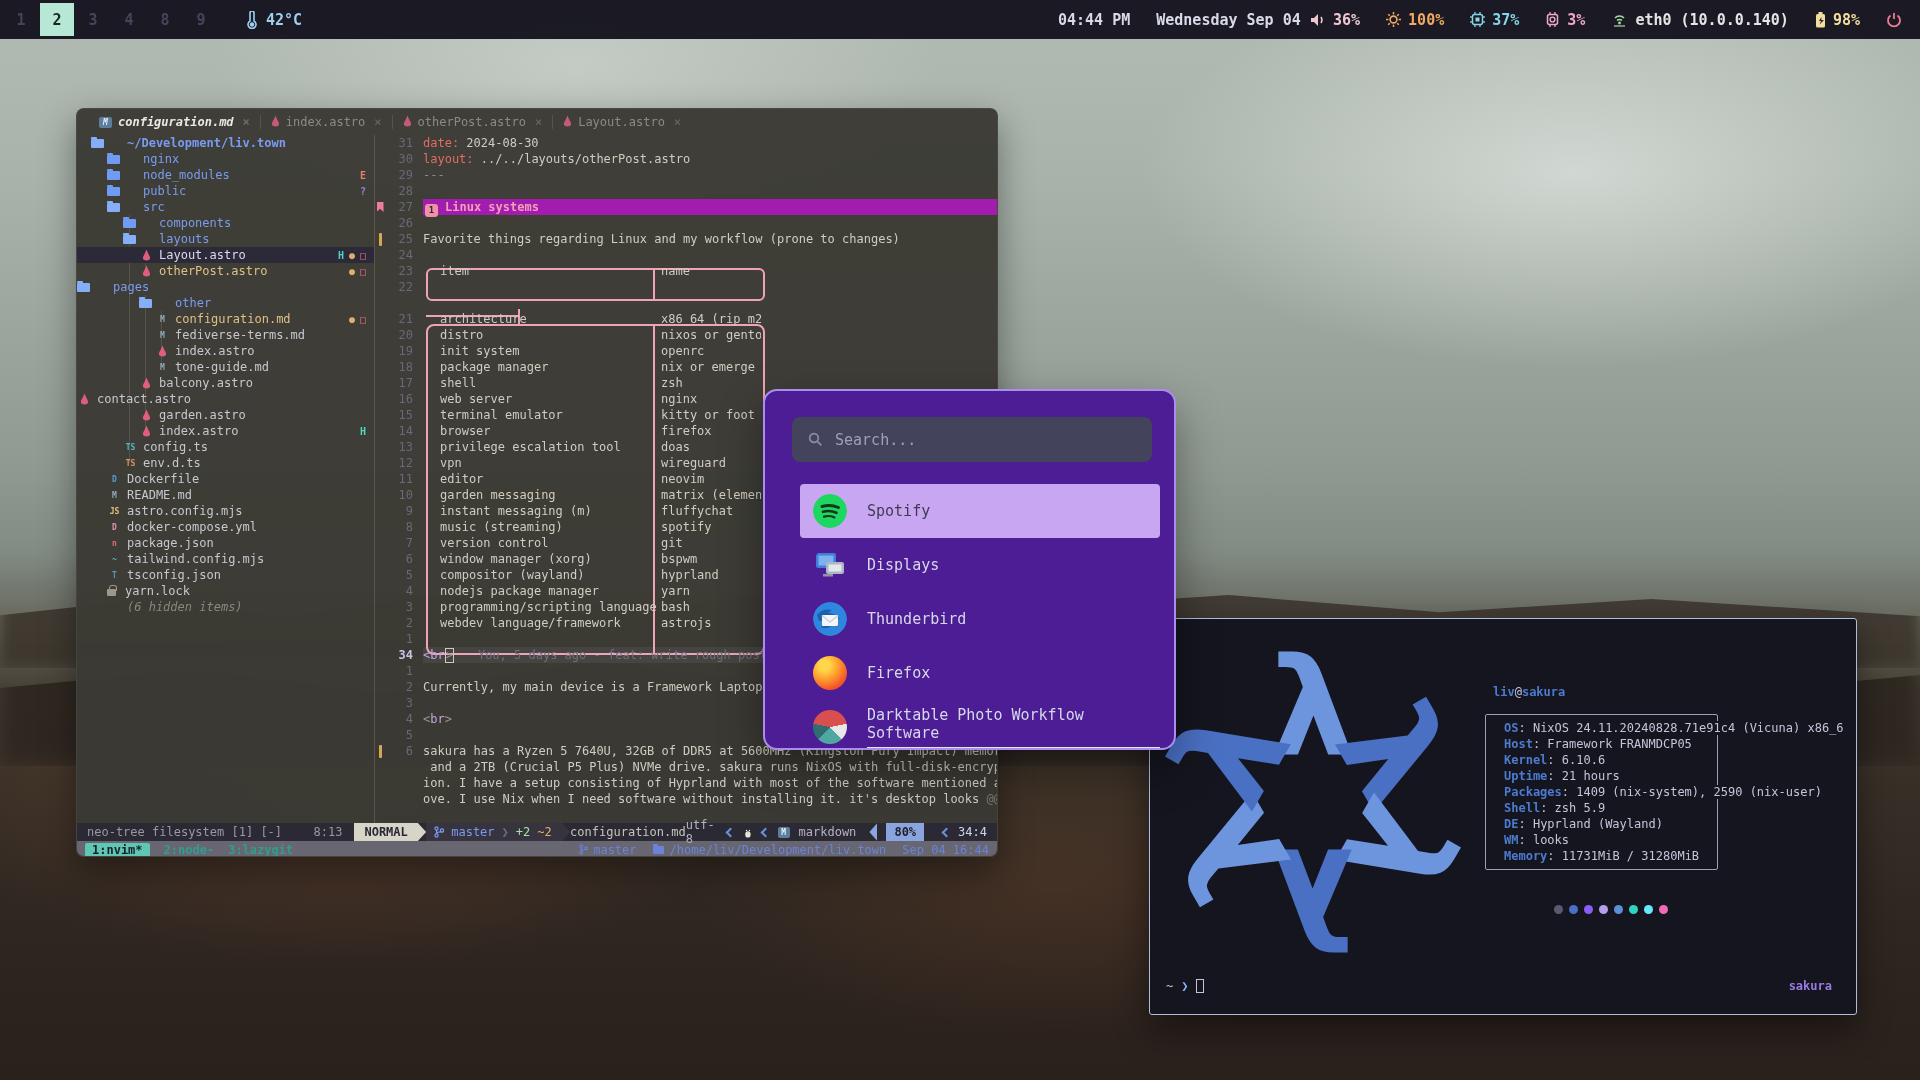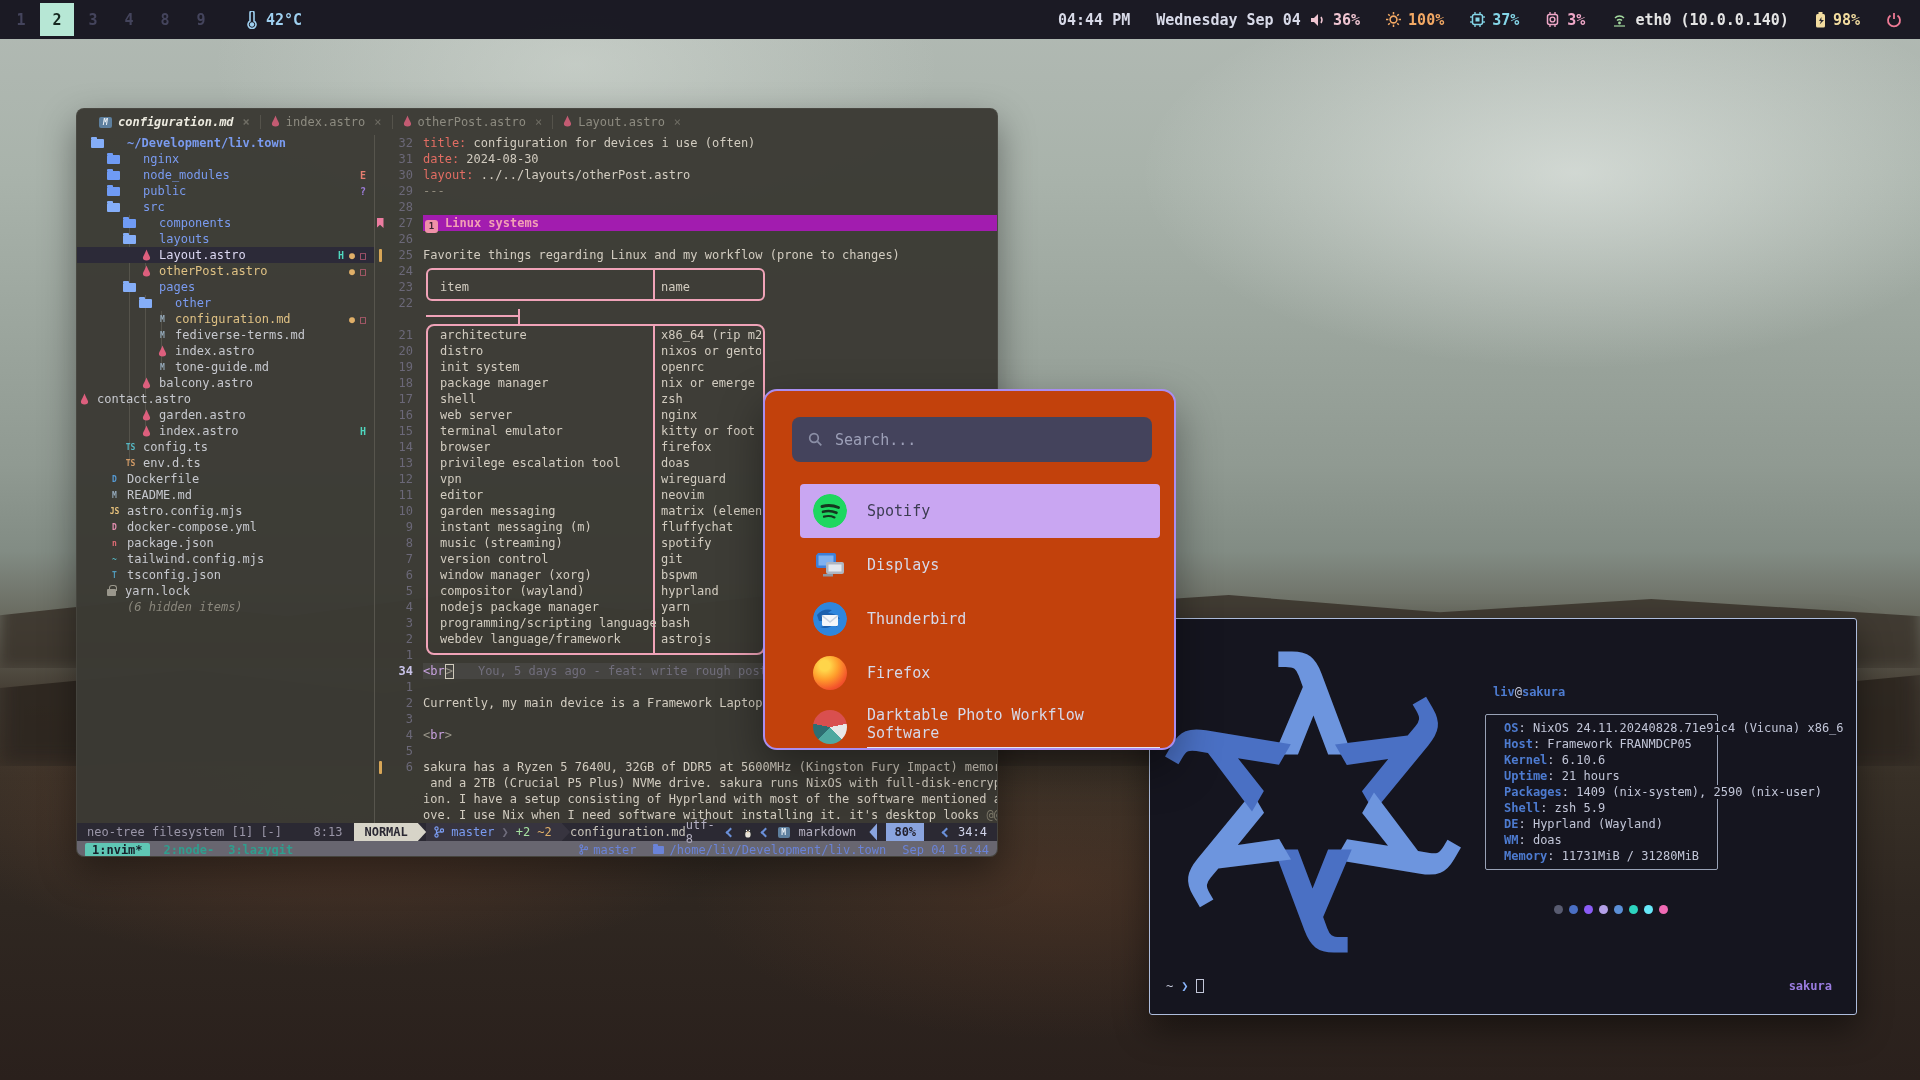--- a/index.html
+++ b/index.html
@@ -120,21 +120,21 @@
   
   .tmuxbar { position:absolute; left:0; top:732px; width:922px; height:17px; background:rgba(146,144,168,.52);
     display:flex; align-items:center; font-weight:bold; color:#2f9e8e; }
   .tw { margin-left:14px; } .tw.active { background:#5fc6b4; color:#17202a; padding:0 7px; margin-left:8px; border-radius:2px; }
   .tmux-right { margin-left:auto; display:flex; align-items:center; gap:16px; padding-right:10px; color:#6a83d8; font-weight:normal; }
   .mini-folder { position:relative; width:11px; height:8px; background:#6a83d8; border-radius:1px; display:inline-block; }
   .mini-folder::before { content:""; position:absolute; left:0; top:-2px; width:5px; height:2px; background:#6a83d8; border-radius:1px 1px 0 0; }
 
   
   .launcher { position:absolute; left:763px; top:389px; width:413px; height:361px; z-index:30;
-    background:#c2410c; border:2px solid #a98ef0; border-radius:14px; overflow:hidden;
+    background:#4c1d95; border:2px solid #a98ef0; border-radius:14px; overflow:hidden;
     box-shadow:0 18px 44px rgba(0,0,0,.38); }
   .searchbox { position:absolute; left:27px; top:26px; width:360px; height:45px; background:#44435c; border-radius:8px;
     display:flex; align-items:center; gap:12px; padding-left:16px; color:#9da0b8; font-size:15px; }
   .entries { position:absolute; left:35px; top:93px; width:360px; }
   .entry { height:54px; display:flex; align-items:center; gap:20px; padding-left:13px; border-radius:4px; color:#d6d9ea; font-size:15px; }
   .entry.selected { background:#c9a6f2; color:#3c3c52; }
   .entry .eicon { width:34px; height:34px; flex:none; border-radius:50%; position:relative; overflow:hidden; }
   .entry.clipped .elabel { border-bottom:2px solid #e6e6f0; padding-bottom:5px; }
   .eic-displays { border-radius:4px; }
 
@@ -309,21 +309,21 @@
           <div class="tr-row" style="padding-left: 30px;"><span class="ic-folder"></span><span class="tr-label blue">public</span><span class="marks"><span class="mk-Q">?</span></span></div>
           <div class="tr-row" style="padding-left: 30px;"><span class="ic-folder-open"></span><span class="tr-label blue">src</span></div>
           <div class="tr-row" style="padding-left: 46px;"><span class="ic-folder"></span><span class="tr-label blue">components</span></div>
           <div class="tr-row" style="padding-left: 46px;"><span class="ic-folder-open"></span><span class="tr-label blue">layouts</span></div>
           <div class="tr-row selected" style="padding-left: 62px;"><span class="fic"><svg width="9" height="12" viewBox="0 0 10 12">
                 <path d="M5 0 C6 3 9 8 9 9 A4 3 0 0 1 1 9 C1 8 4 3 5 0 Z" fill="#dd5f7d"></path>
               </svg></span><span class="tr-label sel">Layout.astro</span><span class="marks"><span class="mk-H">H</span><span class="mk-dot">●</span><span class="mk-sq">□</span></span></div>
           <div class="tr-row" style="padding-left: 62px;"><span class="fic"><svg width="9" height="12" viewBox="0 0 10 12">
                 <path d="M5 0 C6 3 9 8 9 9 A4 3 0 0 1 1 9 C1 8 4 3 5 0 Z" fill="#dd5f7d"></path>
               </svg></span><span class="tr-label yellow">otherPost.astro</span><span class="marks"><span class="mk-dot">●</span><span class="mk-sq">□</span></span></div>
-          <div class="tr-row" style="padding-left: 46px;"><span class="ic-folder-open"></span><span class="tr-label blue">pages</span></div>
+          <div class="tr-row" style=""><span class="ic-folder-open"></span><span class="tr-label blue">pages</span></div>
           <div class="tr-row" style="padding-left: 62px;"><span class="ic-folder-open"></span><span class="tr-label blue">other</span></div>
           <div class="tr-row" style="padding-left: 78px;"><span class="fic ic-md">M</span><span class="tr-label yellow">configuration.md</span><span class="marks"><span class="mk-dot">●</span><span class="mk-sq">□</span></span></div>
           <div class="tr-row" style="padding-left: 78px;"><span class="fic ic-md">M</span><span class="tr-label light">fediverse-terms.md</span></div>
           <div class="tr-row" style="padding-left: 78px;"><span class="fic"><svg width="9" height="12" viewBox="0 0 10 12">
                 <path d="M5 0 C6 3 9 8 9 9 A4 3 0 0 1 1 9 C1 8 4 3 5 0 Z" fill="#dd5f7d"></path>
               </svg></span><span class="tr-label light">index.astro</span></div>
           <div class="tr-row" style="padding-left: 78px;"><span class="fic ic-md">M</span><span class="tr-label light">tone-guide.md</span></div>
           <div class="tr-row" style="padding-left: 62px;"><span class="fic"><svg width="9" height="12" viewBox="0 0 10 12">
                 <path d="M5 0 C6 3 9 8 9 9 A4 3 0 0 1 1 9 C1 8 4 3 5 0 Z" fill="#dd5f7d"></path>
               </svg></span><span class="tr-label light">balcony.astro</span></div>
@@ -351,21 +351,20 @@
     </div>
     <div class="vsep"></div>
     <div class="buf-pane">
       <div class="md-table">
         <div class="mt-head"></div>
         <div class="mt-art-h"></div>
           <div class="mt-art-v"></div>
         <div class="mt-body"></div>
       </div>
       <div id="buf-lines">
-          <div class="bl"><span class="sgn"></span><span class="ln">32</span><span class="tx"><span class="k">title:</span><span class="v"> configuration for devices i use (often)</span></span></div>
           <div class="bl"><span class="sgn"></span><span class="ln">31</span><span class="tx"><span class="k">date:</span><span class="v"> 2024-08-30</span></span></div>
           <div class="bl"><span class="sgn"></span><span class="ln">30</span><span class="tx"><span class="k">layout:</span><span class="v"> ../../layouts/otherPost.astro</span></span></div>
           <div class="bl"><span class="sgn"></span><span class="ln">29</span><span class="tx"><span class="dimt">---</span></span></div>
           <div class="bl"><span class="sgn"></span><span class="ln">28</span><span class="tx"></span></div>
           <div class="bl"><span class="sgn"><span class="pinflag"></span></span><span class="ln">27</span><span class="tx band"><span class="h-ic">1</span><span>Linux systems</span></span></div>
           <div class="bl"><span class="sgn"></span><span class="ln">26</span><span class="tx"></span></div>
           <div class="bl"><span class="sgn"><span class="gitbar"></span></span><span class="ln">25</span><span class="tx"><span class="v">Favorite things regarding Linux and my workflow (prone to changes)</span></span></div>
           <div class="bl"><span class="sgn"></span><span class="ln">24</span><span class="tx"></span></div>
           <div class="bl"><span class="sgn"></span><span class="ln">23</span><span class="tx"><span class="c1 v">item</span><span class="c2 v">name</span></span></div>
           <div class="bl"><span class="sgn"></span><span class="ln">22</span><span class="tx"></span></div>
@@ -501,21 +500,21 @@
   </div>
   <div class="f-box"></div>
   <div class="f-lines" id="fetch-lines">
       <div class="f-line"><span class="bgw"><span class="f-lab">OS</span><span>: NixOS 24.11.20240828.71e91c4 (Vicuna) x86_6</span></span></div>
       <div class="f-line"><span class="bgw"><span class="f-lab">Host</span><span>: Framework FRANMDCP05</span></span></div>
       <div class="f-line"><span class="bgw"><span class="f-lab">Kernel</span><span>: 6.10.6</span></span></div>
       <div class="f-line"><span class="bgw"><span class="f-lab">Uptime</span><span>: 21 hours</span></span></div>
       <div class="f-line"><span class="bgw"><span class="f-lab">Packages</span><span>: 1409 (nix-system), 2590 (nix-user)</span></span></div>
       <div class="f-line"><span class="bgw"><span class="f-lab">Shell</span><span>: zsh 5.9</span></span></div>
       <div class="f-line"><span class="bgw"><span class="f-lab">DE</span><span>: Hyprland (Wayland)</span></span></div>
-      <div class="f-line"><span class="bgw"><span class="f-lab">WM</span><span>: doas</span></span></div>
+      <div class="f-line"><span class="bgw"><span class="f-lab">WM</span><span>: looks</span></span></div>
       <div class="f-line"><span class="bgw"><span class="f-lab">Memory</span><span>: 11731MiB / 31280MiB</span></span></div>
     </div>
   <div class="dots" id="palette-dots">
       <span class="dot" style="background: rgb(88, 91, 112);"></span>
       <span class="dot" style="background: rgb(74, 111, 196);"></span>
       <span class="dot" style="background: rgb(139, 92, 246);"></span>
       <span class="dot" style="background: rgb(180, 160, 232);"></span>
       <span class="dot" style="background: rgb(91, 143, 214);"></span>
       <span class="dot" style="background: rgb(45, 212, 191);"></span>
       <span class="dot" style="background: rgb(103, 232, 249);"></span>

